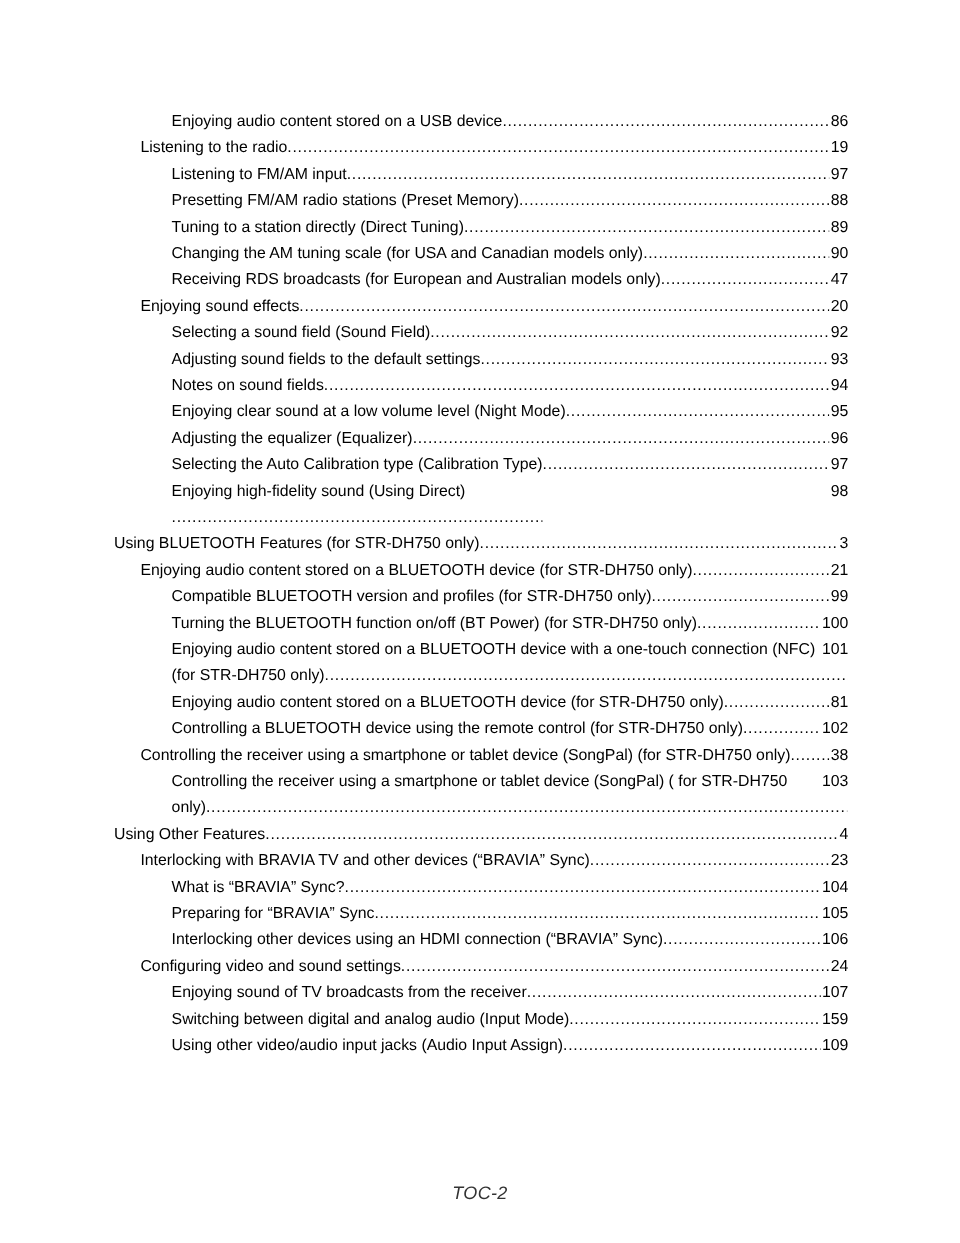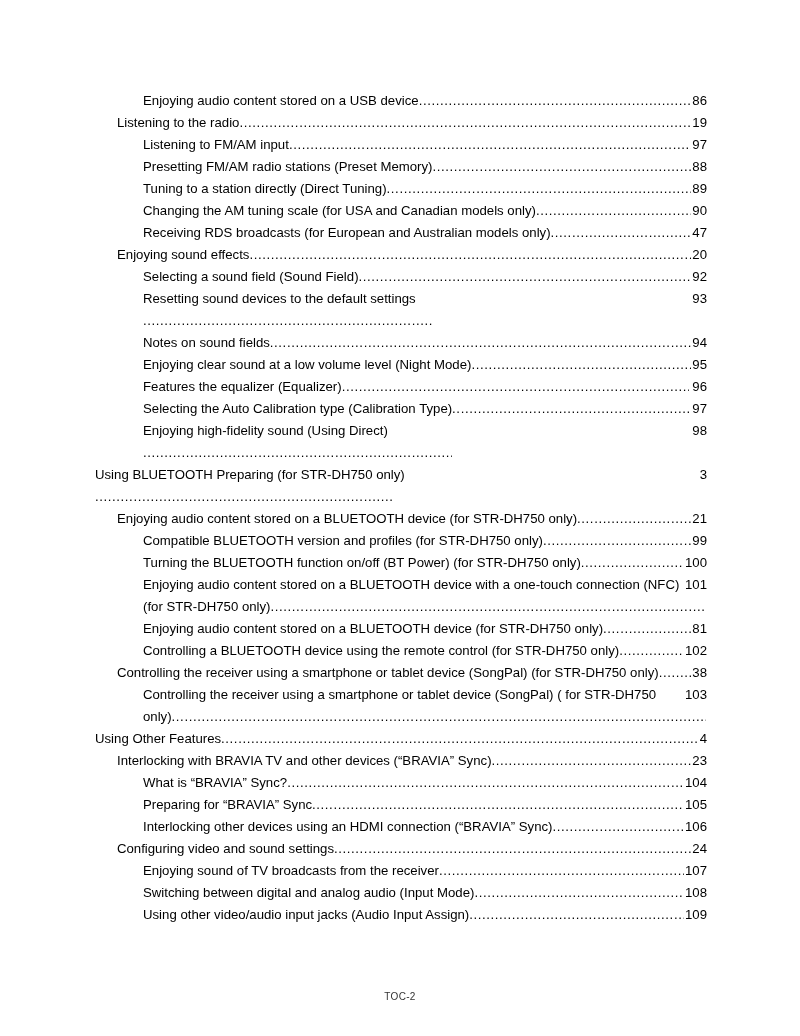--- a/index.html
+++ b/index.html
@@ -74,61 +74,62 @@
   .gap .leader::before { content: " "; }
 
   #footer {
     position: absolute;
     left: 0;
     top: 986px;
     width: 800px;
     text-align: center;
   }
   #footer .folio {
-    font-size: 10px;
+    font-size: 15px;
     letter-spacing: 0.3px;
     color: #333333;
     font-family: "Liberation Sans", sans-serif;
+    font-style: italic;
   }
 </style>
 </head>
 <body>
 
 <div id="toc-page">
   <div id="toc-list">
       <div class="toc-entry row lvl-2"><span class="pageno">86</span><span class="title">Enjoying audio content stored on a USB device</span><span class="leader" style="width: 272.672px;">....................................................................................................</span></div>
       <div class="toc-entry row lvl-1"><span class="pageno">19</span><span class="title">Listening to the radio</span><span class="leader" style="width: 451.891px;">...............................................................................................................................................................</span></div>
       <div class="toc-entry row lvl-2"><span class="pageno">97</span><span class="title">Listening to FM/AM input</span><span class="leader" style="width: 401.734px;">...............................................................................................................................................</span></div>
       <div class="toc-entry row lvl-2"><span class="pageno">88</span><span class="title">Presetting FM/AM radio stations (Preset Memory)</span><span class="leader" style="width: 258.844px;">...............................................................................................</span></div>
       <div class="toc-entry row lvl-2"><span class="pageno">89</span><span class="title">Tuning to a station directly (Direct Tuning)</span><span class="leader" style="width: 304.734px;">..............................................................................................................</span></div>
       <div class="toc-entry row lvl-2"><span class="pageno">90</span><span class="title">Changing the AM tuning scale (for USA and Canadian models only)</span><span class="leader" style="width: 155.391px;">.............................................................</span></div>
       <div class="toc-entry row lvl-2"><span class="pageno">47</span><span class="title">Receiving RDS broadcasts (for European and Australian models only)</span><span class="leader" style="width: 140.766px;">........................................................</span></div>
       <div class="toc-entry row lvl-1"><span class="pageno">20</span><span class="title">Enjoying sound effects</span><span class="leader" style="width: 441.859px;">............................................................................................................................................................</span></div>
       <div class="toc-entry row lvl-2"><span class="pageno">92</span><span class="title">Selecting a sound field (Sound Field)</span><span class="leader" style="width: 332.797px;">........................................................................................................................</span></div>
-      <div class="toc-entry row lvl-2"><span class="pageno">93</span><span class="title">Resetting sound devices to the default settings</span><span class="leader" style="width: 289.531px;">.........................................................................................................</span></div>
+      <div class="toc-entry row lvl-2"><span class="pageno">93</span><span class="title">Adjusting sound fields to the default settings</span><span class="leader" style="width: 289.531px;">.........................................................................................................</span></div>
       <div class="toc-entry row lvl-2"><span class="pageno">94</span><span class="title">Notes on sound fields</span><span class="leader" style="width: 421.5px;">.....................................................................................................................................................</span></div>
       <div class="toc-entry row lvl-2"><span class="pageno">95</span><span class="title">Enjoying clear sound at a low volume level (Night Mode)</span><span class="leader" style="width: 219.938px;">..................................................................................</span></div>
-      <div class="toc-entry row lvl-2"><span class="pageno">96</span><span class="title">Features the equalizer (Equalizer)</span><span class="leader" style="width: 347.469px;">.............................................................................................................................</span></div>
+      <div class="toc-entry row lvl-2"><span class="pageno">96</span><span class="title">Adjusting the equalizer (Equalizer)</span><span class="leader" style="width: 347.469px;">.............................................................................................................................</span></div>
       <div class="toc-entry row lvl-2"><span class="pageno">97</span><span class="title">Selecting the Auto Calibration type (Calibration Type)</span><span class="leader" style="width: 239.219px;">.........................................................................................</span></div>
       <div class="toc-entry row lvl-2"><span class="pageno">98</span><span class="title">Enjoying high-fidelity sound (Using Direct)</span><span class="leader" style="width: 309.375px;">................................................................................................................</span></div>
-      <div class="toc-entry row lvl-0"><span class="pageno">3</span><span class="title">Using BLUETOOTH Preparing (for STR-DH750 only)</span><span class="leader" style="width: 299.031px;">.............................................................................................................</span></div>
+      <div class="toc-entry row lvl-0"><span class="pageno">3</span><span class="title">Using BLUETOOTH Features (for STR-DH750 only)</span><span class="leader" style="width: 299.031px;">.............................................................................................................</span></div>
       <div class="toc-entry row lvl-1"><span class="pageno">21</span><span class="title">Enjoying audio content stored on a BLUETOOTH device (for STR-DH750 only)</span><span class="leader" style="width: 114.25px;">...............................................</span></div>
       <div class="toc-entry row lvl-2"><span class="pageno">99</span><span class="title">Compatible BLUETOOTH version and profiles (for STR-DH750 only)</span><span class="leader" style="width: 148.406px;">..........................................................</span></div>
       <div class="toc-entry row lvl-2"><span class="pageno">100</span><span class="title">Turning the BLUETOOTH function on/off (BT Power) (for STR-DH750 only)</span><span class="leader" style="width: 103.188px;">...........................................</span></div>
       <div class="toc-entry row lvl-2"><span class="pageno">101</span><span class="title">Enjoying audio content stored on a BLUETOOTH device with a one-touch connection (NFC) (for STR-DH750 only)</span><span class="leader" style="width: 435.484px;">..........................................................................................................................................................</span></div>
       <div class="toc-entry row lvl-2"><span class="pageno">81</span><span class="title">Enjoying audio content stored on a BLUETOOTH device (for STR-DH750 only)</span><span class="leader" style="width: 88.25px;">......................................</span></div>
       <div class="toc-entry row lvl-2"><span class="pageno">102</span><span class="title">Controlling a BLUETOOTH device using the remote control (for STR-DH750 only)</span><span class="leader" style="width: 64.8125px;">..............................</span></div>
       <div class="toc-entry row lvl-1"><span class="pageno">38</span><span class="title">Controlling the receiver using a smartphone or tablet device (SongPal) (for STR-DH750 only)</span><span class="leader" style="width: 32.6406px;">....................</span></div>
       <div class="toc-entry row lvl-2"><span class="pageno">103</span><span class="title">Controlling the receiver using a smartphone or tablet device (SongPal) ( for STR-DH750 only)</span><span class="leader" style="width: 534.406px;">...........................................................................................................................................................................................</span></div>
       <div class="toc-entry row lvl-0"><span class="pageno">4</span><span class="title">Using Other Features</span><span class="leader" style="width: 477.578px;">........................................................................................................................................................................</span></div>
       <div class="toc-entry row lvl-1 gap"><span class="pageno">23</span><span class="title">Interlocking with BRAVIA TV and other devices (“BRAVIA” Sync)</span><span class="leader" style="width: 199.797px;"> ...........................................................................</span></div>
       <div class="toc-entry row lvl-2 gap"><span class="pageno">104</span><span class="title">What is “BRAVIA” Sync?</span><span class="leader" style="width: 396.859px;"> .............................................................................................................................................</span></div>
       <div class="toc-entry row lvl-2 gap"><span class="pageno">105</span><span class="title">Preparing for “BRAVIA” Sync</span><span class="leader" style="width: 371.922px;"> .....................................................................................................................................</span></div>
       <div class="toc-entry row lvl-2 gap"><span class="pageno">106</span><span class="title">Interlocking other devices using an HDMI connection (“BRAVIA” Sync)</span><span class="leader" style="width: 131.5px;"> .....................................................</span></div>
       <div class="toc-entry row lvl-1"><span class="pageno">24</span><span class="title">Configuring video and sound settings</span><span class="leader" style="width: 357.312px;">................................................................................................................................</span></div>
       <div class="toc-entry row lvl-2"><span class="pageno">107</span><span class="title">Enjoying sound of TV broadcasts from the receiver</span><span class="leader" style="width: 245.078px;">...........................................................................................</span></div>
-      <div class="toc-entry row lvl-2"><span class="pageno">108</span><span class="title">Switching between digital and analog audio (Input Mode)</span><span class="leader" style="width: 209.609px;">...............................................................................</span></div>
+      <div class="toc-entry row lvl-2"><span class="pageno">159</span><span class="title">Switching between digital and analog audio (Input Mode)</span><span class="leader" style="width: 209.609px;">...............................................................................</span></div>
       <div class="toc-entry row lvl-2"><span class="pageno">109</span><span class="title">Using other video/audio input jacks (Audio Input Assign)</span><span class="leader" style="width: 214.766px;">................................................................................</span></div>
     </div>
   <div id="footer">
     <span class="folio">TOC-2</span>
   </div>
 </div>
 
 </body></html>

